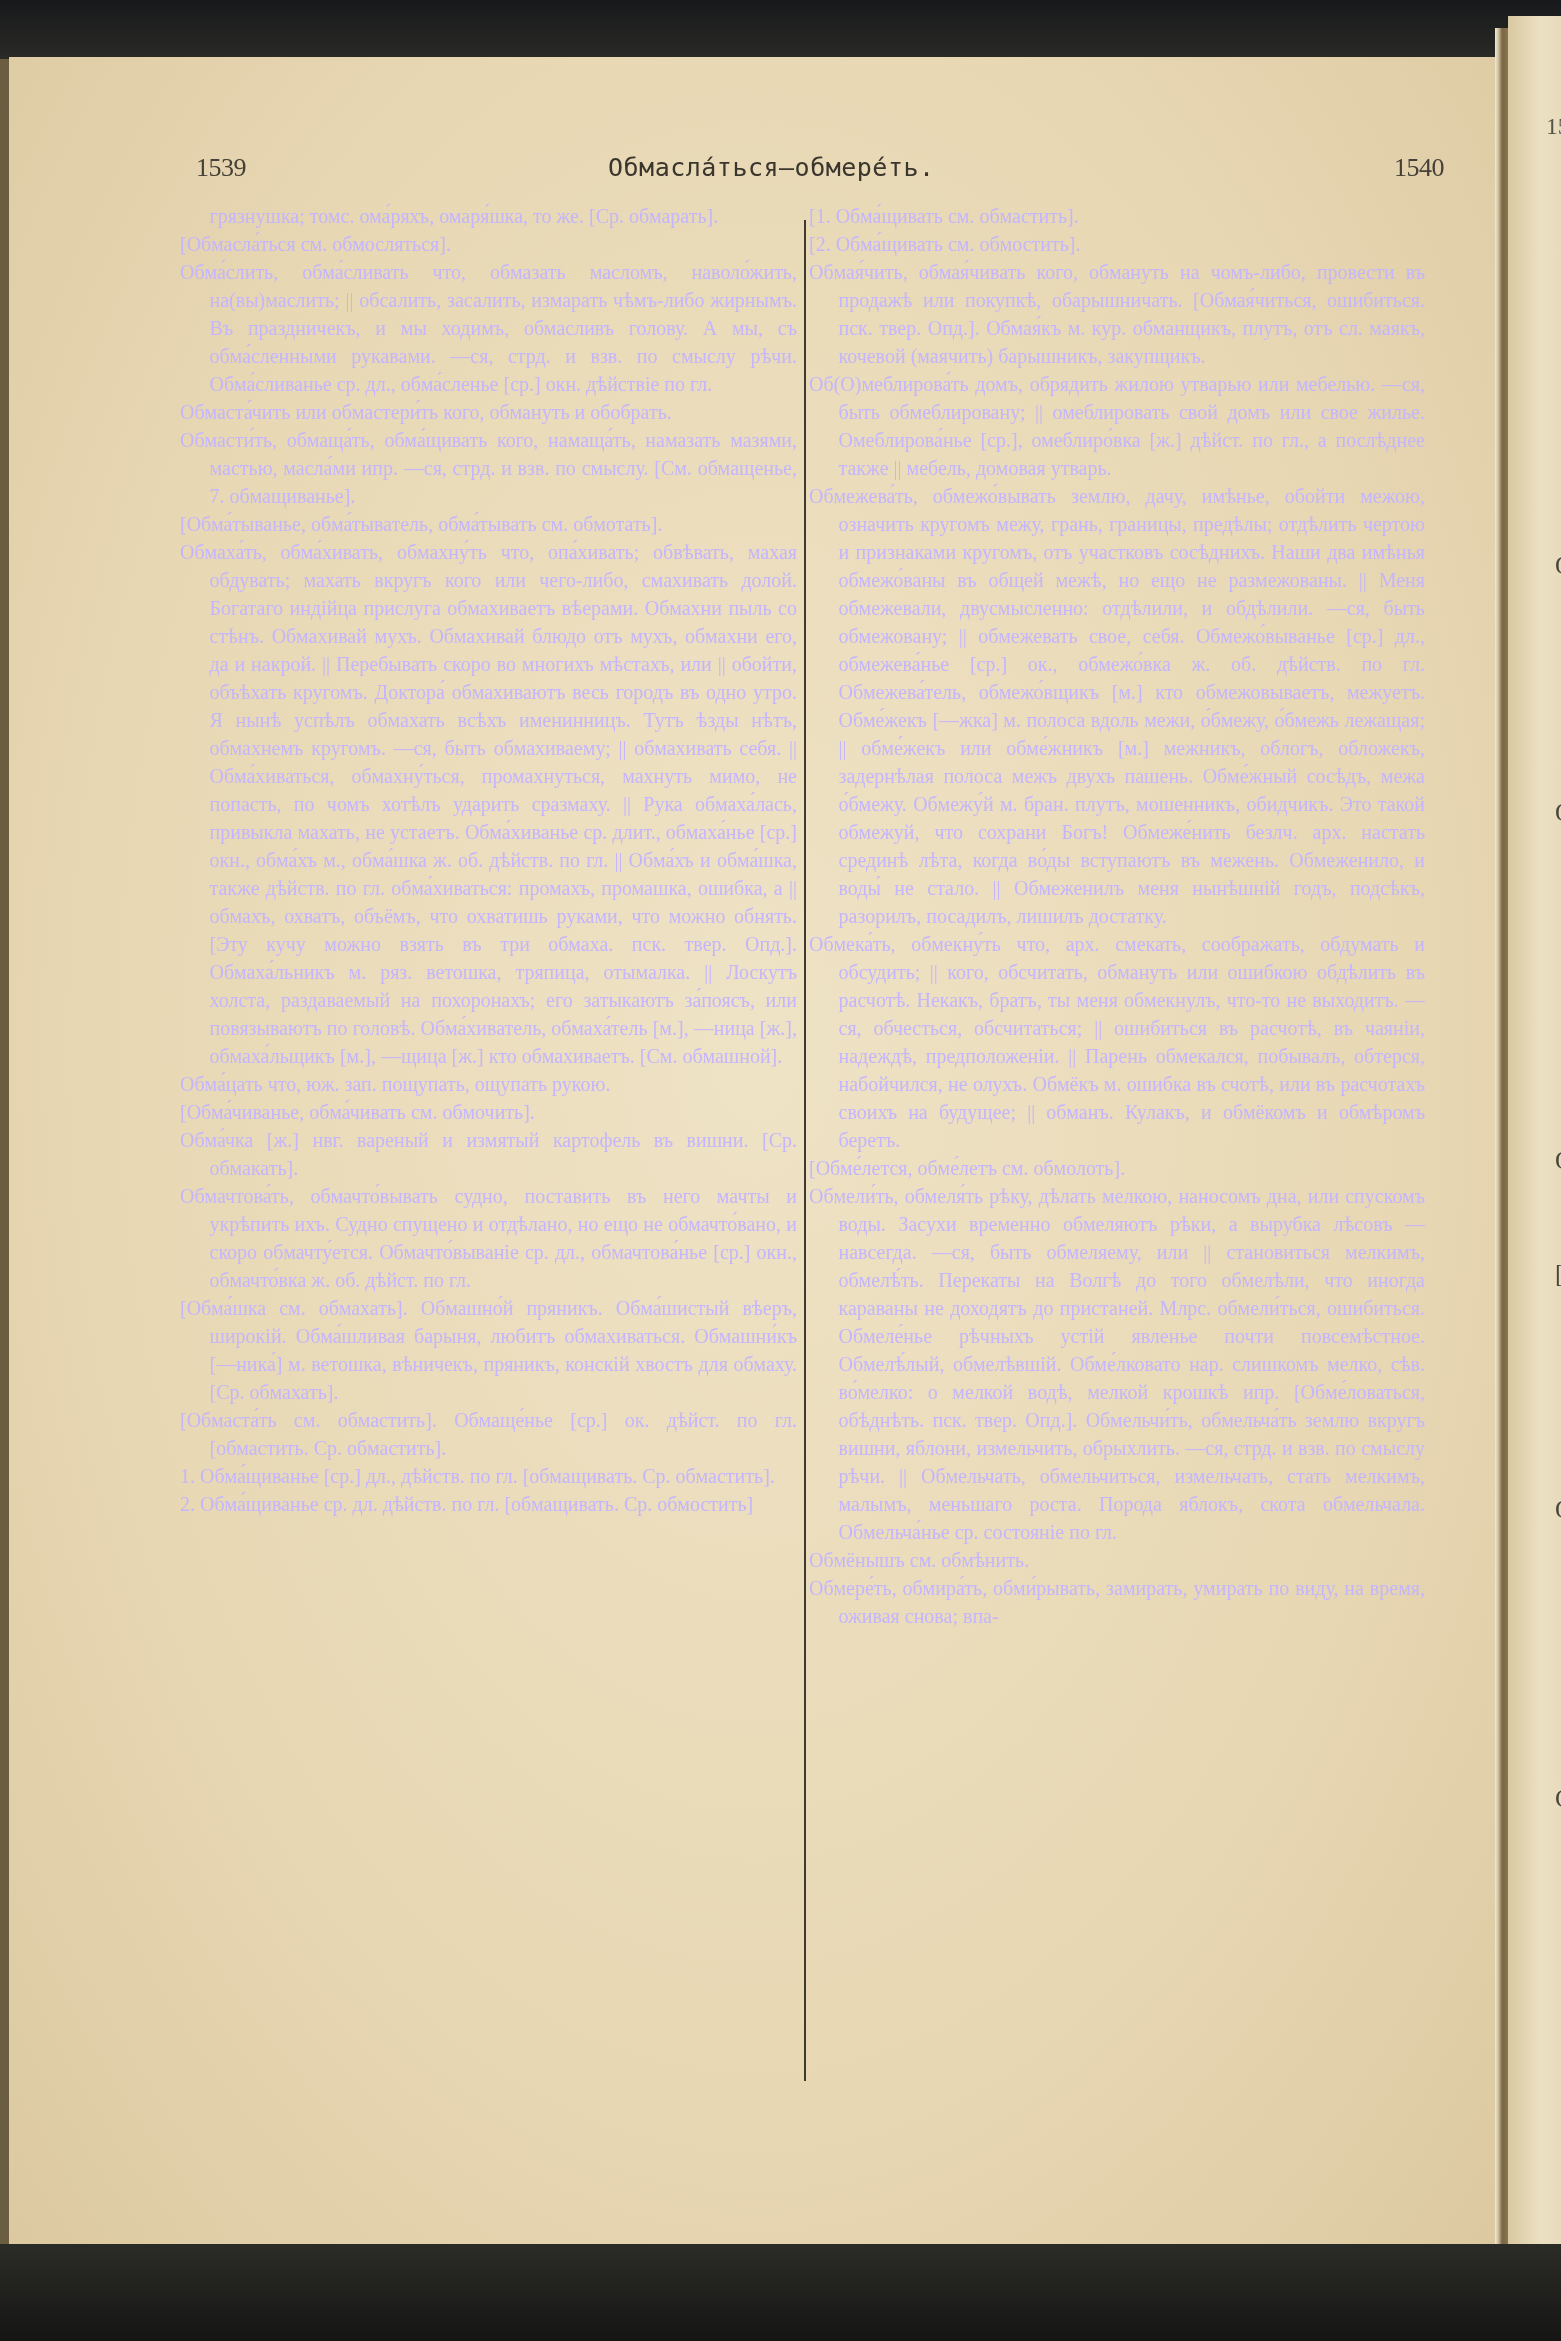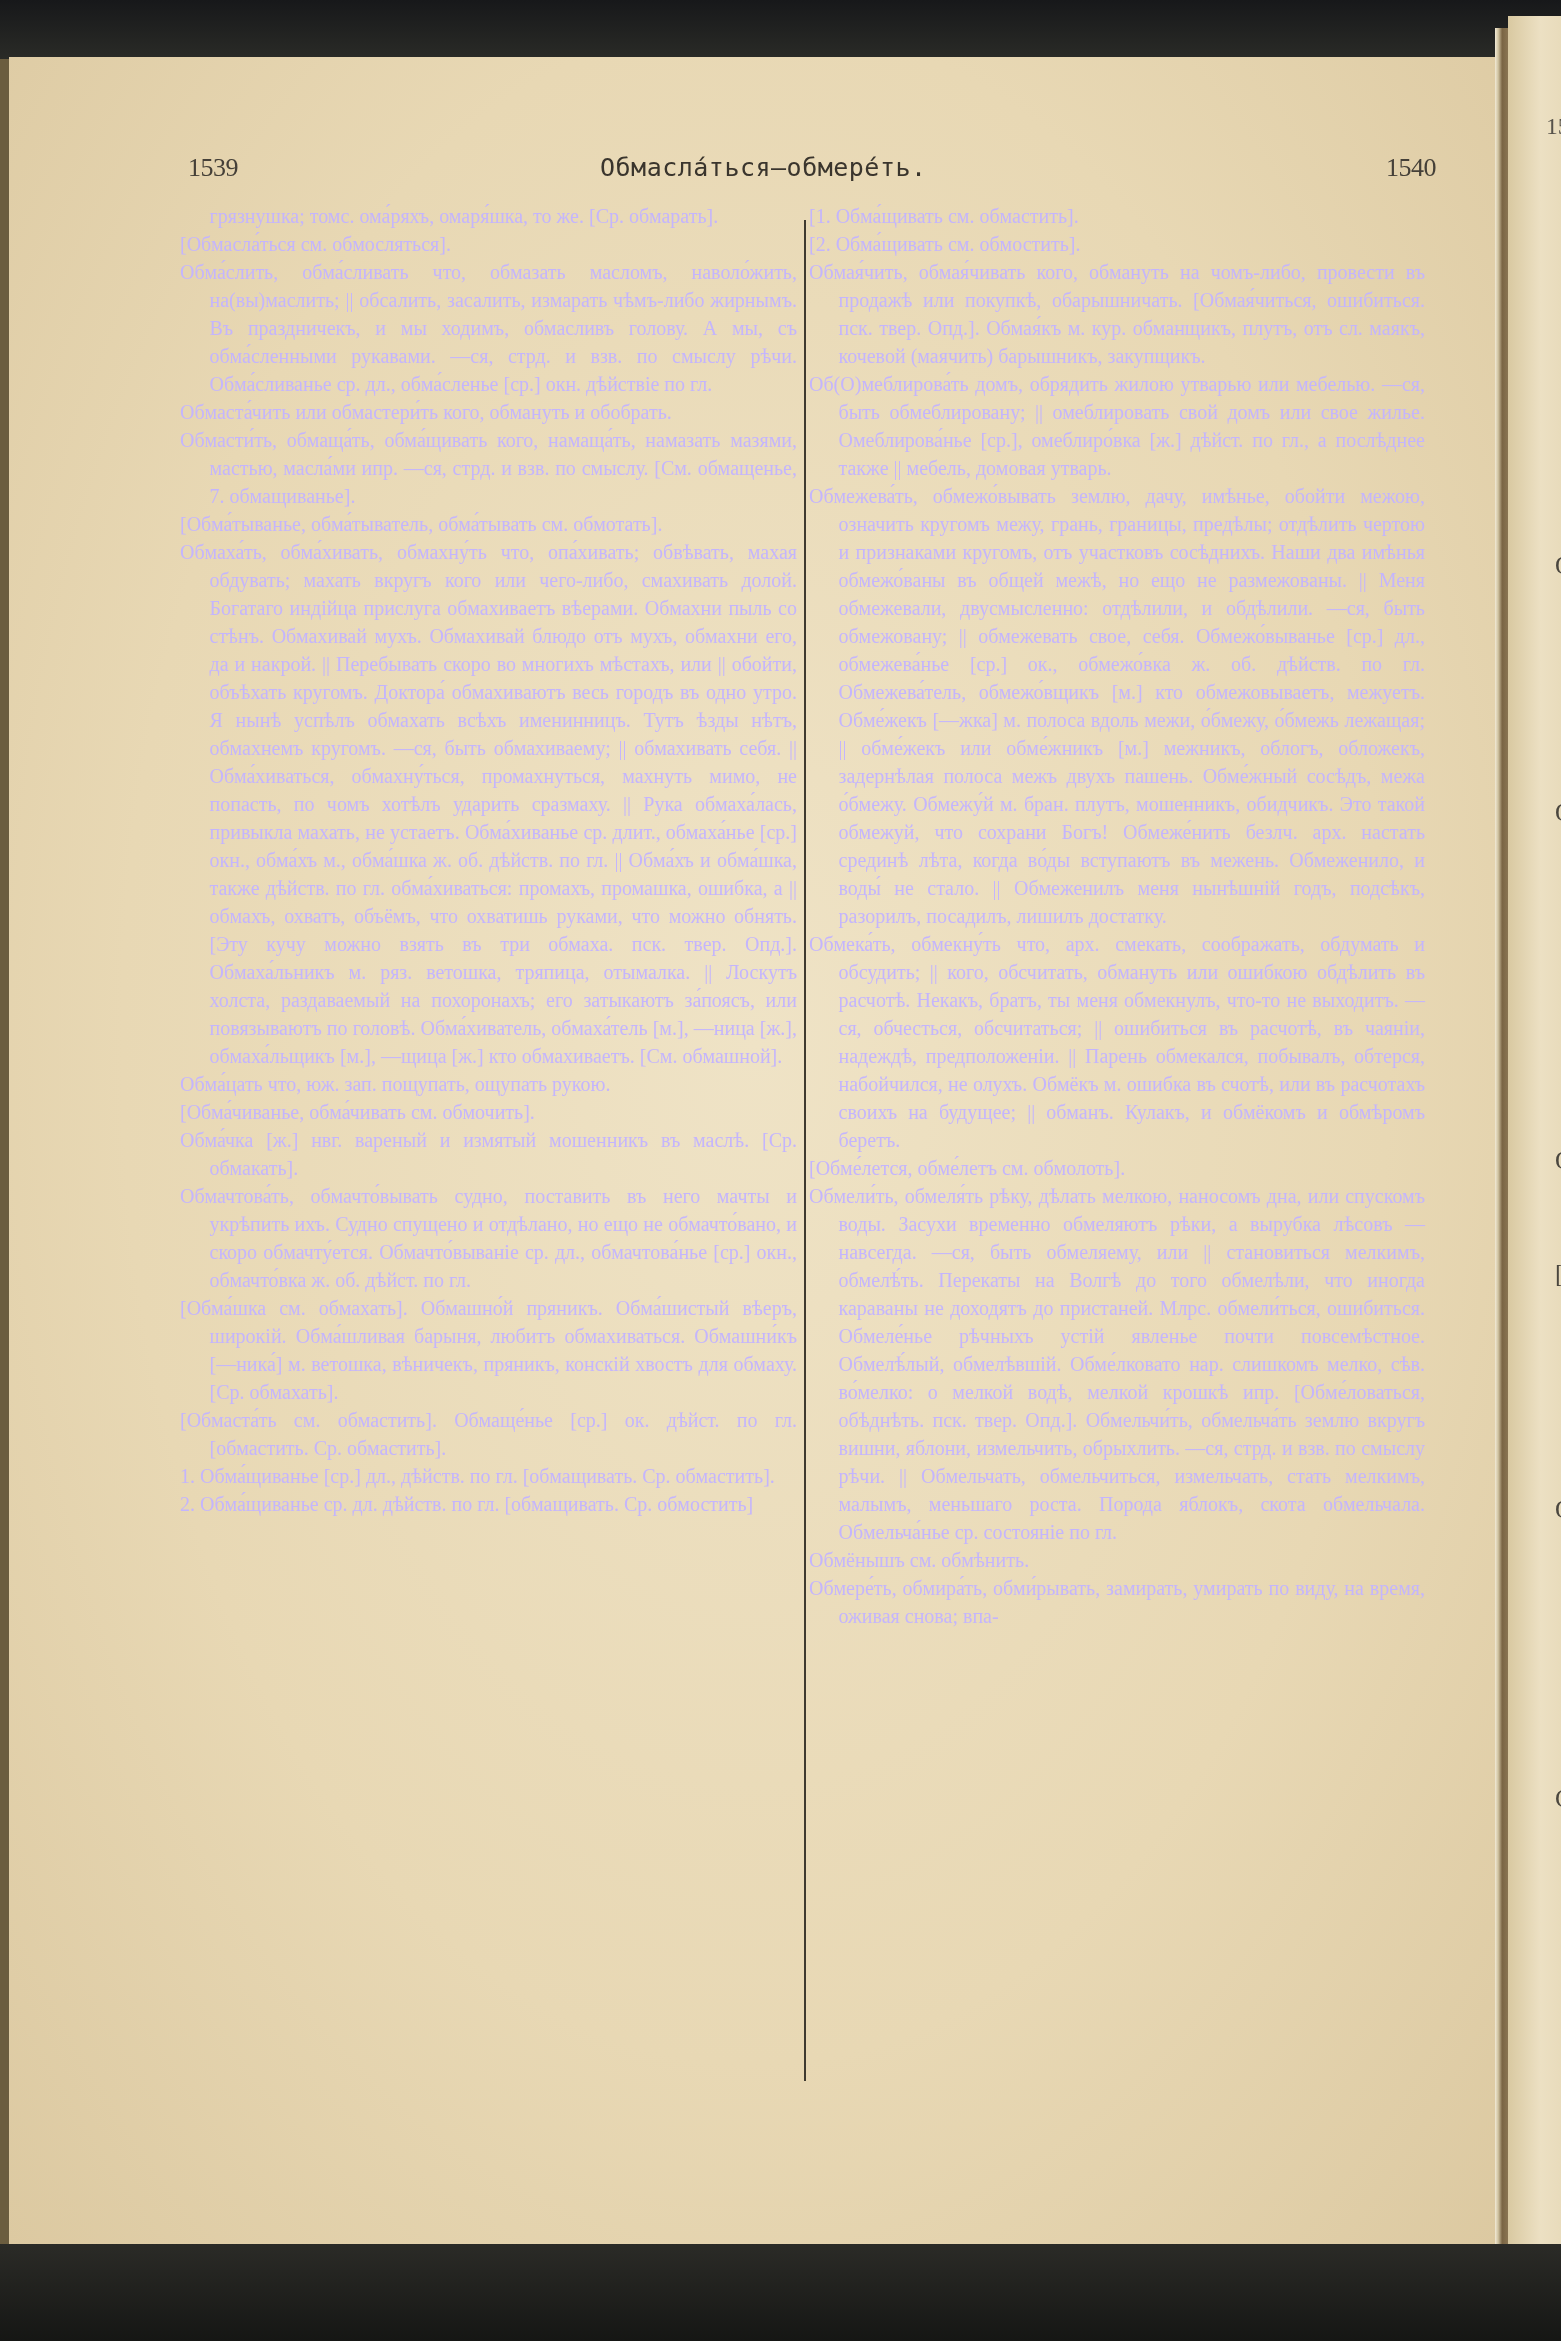--- a/index.html
+++ b/index.html
@@ -34,21 +34,21 @@
     background: linear-gradient(90deg, #d9c9a1 0%, #ece0c3 60%, #e8dbbb 100%);
     overflow: hidden;
   }
   .next-page .np-num {
     position: absolute; left: 38px; top: 97px; font-size: 23.6px; color: #56524a;
   }
   .next-page .np-glyph {
     position: absolute; left: 47px; font-size: 25px; color: #4a463e;
   }
 
-  .running-head { position: absolute; top: 153px; left: 8px; width: 1333px; height: 43px; }
+  .running-head { position: absolute; top: 153px; left: 16px; width: 1333px; height: 43px; }
   .pg-num { position: absolute; top: 0; font-size: 26px; color: #454038; letter-spacing: -0.5px; }
   .pg-left { left: 180px; }
   .pg-right { left: 1378px; font-weight: normal; }
   .head-title {
     position: absolute; left: 592px; top: 0; width: 386px; 
     font-family: "DejaVu Sans Mono", "Liberation Mono", monospace;
     font-size: 25px; color: #3a352d; letter-spacing: 0.5px;
   }
 
   .col {
@@ -91,21 +91,21 @@
 <div class="col col-left">
   <p class="entry" style="padding-left:29.5px;text-indent:0">грязнушка; томс. ома́ряхъ, омаря́шка, то же. [Ср. обмарать].</p>
   <p class="entry">[Обмасла́ться см. обмосляться].</p>
   <p class="entry">Обма́слить, обма́сливать что, обмазать масломъ, наволо́жить, на(вы)маслить; || обсалить, засалить, измарать чѣмъ-либо жирнымъ. Въ праздничекъ, и мы ходимъ, обмасливъ голову. А мы, съ обма́сленными рукавами. —ся, стрд. и взв. по смыслу рѣчи. Обма́сливанье ср. дл., обма́сленье [ср.] окн. дѣйствіе по гл.</p>
   <p class="entry">Обмаста́чить или обмастери́ть кого, обмануть и обобрать.</p>
   <p class="entry">Обмасти́ть, обмаща́ть, обма́щивать кого, намаща́ть, намазать мазями, мастью, масла́ми ипр. —ся, стрд. и взв. по смыслу. [См. обмащенье, 7. обмащиванье].</p>
   <p class="entry">[Обма́тыванье, обма́тыватель, обма́тывать см. обмотать].</p>
   <p class="entry">Обмаха́ть, обма́хивать, обмахну́ть что, опа́хивать; обвѣвать, махая обдувать; махать вкругъ кого или чего-либо, смахивать долой. Богатаго индійца прислуга обмахиваетъ вѣерами. Обмахни пыль со стѣнъ. Обмахивай мухъ. Обмахивай блюдо отъ мухъ, обмахни его, да и накрой. || Перебывать скоро во многихъ мѣстахъ, или || обойти, объѣхать кругомъ. Доктора́ обмахиваютъ весь городъ въ одно утро. Я нынѣ успѣлъ обмахать всѣхъ именинницъ. Тутъ ѣзды нѣтъ, обмахнемъ кругомъ. —ся, быть обмахиваему; || обмахивать себя. || Обма́хиваться, обмахну́ться, промахнуться, махнуть мимо, не попасть, по чомъ хотѣлъ ударить сразмаху. || Рука обмаха́лась, привыкла махать, не устаетъ. Обма́хиванье ср. длит., обмаха́нье [ср.] окн., обма́хъ м., обма́шка ж. об. дѣйств. по гл. || Обма́хъ и обма́шка, также дѣйств. по гл. обма́хиваться: промахъ, промашка, ошибка, а || обмахъ, охватъ, объёмъ, что охватишь руками, что можно обнять. [Эту кучу можно взять въ три обмаха. пск. твер. Опд.]. Обмаха́льникъ м. ряз. ветошка, тряпица, отымалка. || Лоскутъ холста, раздаваемый на похоронахъ; его затыкаютъ за́поясъ, или повязываютъ по головѣ. Обма́хиватель, обмаха́тель [м.], —ница [ж.], обмаха́льщикъ [м.], —щица [ж.] кто обмахиваетъ. [См. обмашной].</p>
   <p class="entry">Обма́цать что, юж. зап. пощупать, ощупать рукою.</p>
   <p class="entry">[Обма́чиванье, обма́чивать см. обмочить].</p>
-  <p class="entry">Обма́чка [ж.] нвг. вареный и измятый мошенникъ въ маслѣ. [Ср. обмакать].</p>
+  <p class="entry">Обма́чка [ж.] нвг. вареный и измятый картофель въ вишни. [Ср. обмакать].</p>
   <p class="entry">Обмачтова́ть, обмачто́вывать судно, поставить въ него мачты и укрѣпить ихъ. Судно спущено и отдѣлано, но ещо не обмачто́вано, и скоро обмачту́ется. Обмачто́вываніе ср. дл., обмачтова́нье [ср.] окн., обмачто́вка ж. об. дѣйст. по гл.</p>
   <p class="entry">[Обма́шка см. обмахать]. Обмашно́й пряникъ. Обма́шистый вѣеръ, широкій. Обма́шливая барыня, любитъ обмахиваться. Обмашни́къ [—ника́] м. ветошка, вѣничекъ, пряникъ, конскій хвостъ для обмаху. [Ср. обмахать].</p>
   <p class="entry">[Обмаста́ть см. обмастить]. Обмаще́нье [ср.] ок. дѣйст. по гл. [обмастить. Ср. обмастить].</p>
   <p class="entry">1. Обма́щиванье [ср.] дл., дѣйств. по гл. [обмащивать. Ср. обмастить].</p>
   <p class="entry">2. Обма́щиванье ср. дл. дѣйств. по гл. [обмащивать. Ср. обмостить]</p>
 </div>
 
 <div class="col-rule"></div>
 
 <div class="col col-right">

